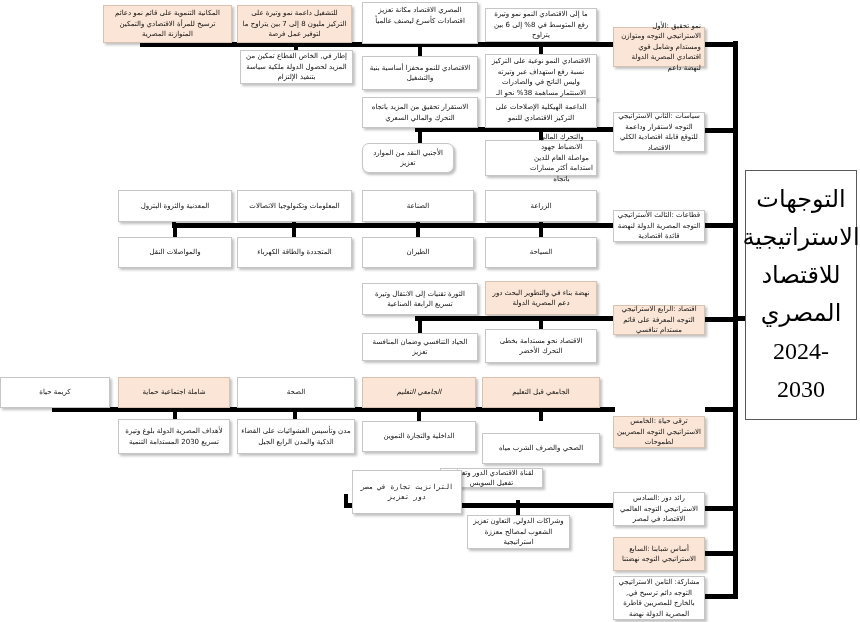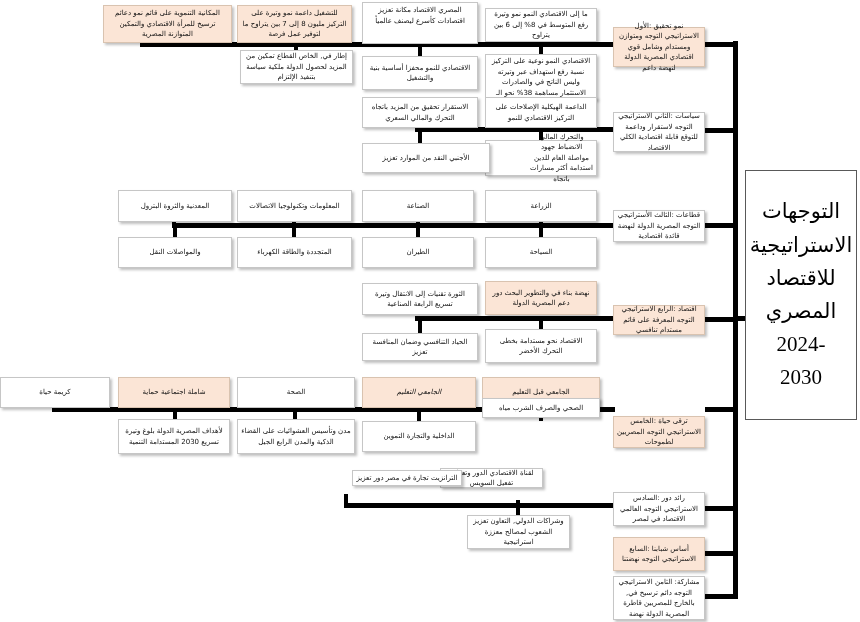--- a/index.html
+++ b/index.html
@@ -14,21 +14,21 @@
     font-size:7px;line-height:1.5;color:#111;padding:2px 3px;box-sizing:border-box;
     direction:rtl;
   }
   .box.pink{background:#fbe5d6;border-color:#d9c3b0;}
   .box.top-align{align-items:flex-start;}
   .conn{position:absolute;background:#000;}
   .root-box{
     position:absolute;background:#fff;border:1.3px solid #595959;box-shadow:none;
     display:flex;flex-direction:column;align-items:center;justify-content:center;
     font-family:"Liberation Serif","DejaVu Serif","DejaVu Sans",serif;
-    font-size:21px;line-height:1.58;color:#000;text-align:center;direction:rtl;
+    font-size:24px;line-height:1.58;color:#000;text-align:center;direction:rtl;
     box-sizing:border-box;
   }
 </style>
 </head>
 <body>
 
 <div id="canvas">
     <div class="conn" style="left: 733px; top: 41px; width: 5px; height: 558px;"></div>
     <div class="conn" style="left: 738px; top: 316px; width: 7px; height: 5px;"></div>
     <div class="conn" style="left: 140px; top: 42px; width: 475px; height: 5px;"></div>
@@ -61,62 +61,62 @@
     <div class="conn" style="left: 417px; top: 412px; width: 4px; height: 9px;"></div>
     <div class="conn" style="left: 293px; top: 412px; width: 4px; height: 7px;"></div>
     <div class="conn" style="left: 173px; top: 412px; width: 4px; height: 7px;"></div>
     <div class="conn" style="left: 344px; top: 503px; width: 271px; height: 5px;"></div>
     <div class="conn" style="left: 705px; top: 506px; width: 28px; height: 5px;"></div>
     <div class="conn" style="left: 344px; top: 494px; width: 4px; height: 9px;"></div>
     <div class="conn" style="left: 516px; top: 500px; width: 4px; height: 3px;"></div>
     <div class="conn" style="left: 516px; top: 508px; width: 4px; height: 7px;"></div>
     <div class="conn" style="left: 705px; top: 551px; width: 28px; height: 5px;"></div>
     <div class="conn" style="left: 705px; top: 594px; width: 28px; height: 5px;"></div>
-    <div class="box pink" style="left: 613px; top: 27px; width: 92px; height: 40px;">نمو تحقيق :الأول الاستراتيجي التوجه ومتوازن ومستدام وشامل قوي اقتصادي المصرية الدولة لنهضة داعم</div>
+    <div class="box pink" style="left: 613px; top: 27px; width: 92px; height: 40px; text-align: right;">نمو تحقيق :الأول الاستراتيجي التوجه ومتوازن ومستدام وشامل قوي اقتصادي المصرية الدولة لنهضة داعم</div>
     <div class="box" style="left: 613px; top: 112px; width: 92px; height: 40px;">سياسات :الثاني الاستراتيجي التوجه لاستقرار وداعمة للتوقع قابلة اقتصادية الكلي الاقتصاد</div>
     <div class="box" style="left: 613px; top: 210px; width: 92px; height: 32px;">قطاعات :الثالث الأستراتيجي التوجه المصرية الدولة لنهضة قائدة اقتصادية</div>
     <div class="box pink" style="left: 613px; top: 305px; width: 92px; height: 30px;">اقتصاد :الرابع الاستراتيجي التوجه المعرفة على قائم مستدام تنافسي</div>
     <div class="box pink" style="left: 613px; top: 416px; width: 92px; height: 32px;">ترقى حياة :الخامس الاستراتيجي التوجه المصريين لطموحات</div>
     <div class="box" style="left: 613px; top: 492px; width: 92px; height: 34px;">رائد دور :السادس الاستراتيجي التوجه العالمي الاقتصاد في لمصر</div>
     <div class="box pink" style="left: 613px; top: 537px; width: 92px; height: 34px;">أساس شبابنا :السابع الاستراتيجي التوجه نهضتنا</div>
     <div class="box" style="left: 613px; top: 576px; width: 92px; height: 44px;">مشاركة: الثامن الاستراتيجي التوجه دائم ترسيخ في, بالخارج للمصريين قاطرة المصرية الدولة نهضة</div>
     <div class="box pink" style="left: 103px; top: 5px; width: 129px; height: 38px;">المكانية التنموية على قائم نمو دعائم ترسيخ للمرأة الاقتصادي والتمكين المتوازنة المصرية</div>
     <div class="box pink" style="left: 237px; top: 5px; width: 115px; height: 38px;">للتشغيل داعمة نمو وتيرة على التركيز مليون 8 إلى 7 بين يتراوح ما لتوفير عمل فرصة</div>
     <div class="box top-align" style="left: 362px; top: 2px; width: 116px; height: 42px;">المصري الاقتصاد مكانة تعزيز اقتصادات كأسرع ليصنف عالمياً</div>
     <div class="box" style="left: 485px; top: 8px; width: 112px; height: 34px;">ما إلى الاقتصادي النمو نمو وتيرة رفع المتوسط في 8% إلى 6 بين يتراوح</div>
     <div class="box" style="left: 485px; top: 54px; width: 112px; height: 46px;">الاقتصادي النمو نوعية على التركيز نسبة رفع استهداف عبر وتيرته وليس الناتج في والصادرات الاستثمار مساهمة 38% نحو الـ</div>
     <div class="box" style="left: 362px; top: 56px; width: 116px; height: 34px;">الاقتصادي للنمو محفزا أساسية بنية والتشغيل</div>
     <div class="box" style="left: 240px; top: 50px; width: 113px; height: 34px;">إطار في, الخاص القطاع تمكين من المزيد لحصول الدولة ملكية سياسة بتنفيذ الإلتزام</div>
     <div class="box" style="left: 485px; top: 97px; width: 112px; height: 31px;">الداعمة الهيكلية الإصلاحات على التركيز الاقتصادي للنمو</div>
     <div class="box" style="left: 362px; top: 97px; width: 116px; height: 31px;">الاستقرار تحقيق من المزيد باتجاه التحرك والمالي السعري</div>
     <div class="box" style="left: 485px; top: 140px; width: 112px; height: 36px; padding-left: 44px;">والتحرك المالي الانضباط جهود مواصلة العام للدين استدامة أكثر مسارات باتجاه</div>
-    <div class="box" style="left: 362px; top: 143px; width: 128px; height: 30px;">الأجنبي النقد من الموارد تعزيز</div>
+    <div class="box" style="left: 362px; top: 143px; width: 92px; height: 30px; border-radius: 7px;">الأجنبي النقد من الموارد تعزيز</div>
     <div class="box" style="left: 485px; top: 190px; width: 112px; height: 32px;">الزراعة</div>
     <div class="box" style="left: 362px; top: 190px; width: 112px; height: 32px;">الصناعة</div>
     <div class="box" style="left: 237px; top: 190px; width: 115px; height: 32px;">المعلومات وتكنولوجيا الاتصالات</div>
     <div class="box" style="left: 118px; top: 190px; width: 114px; height: 32px;">المعدنية والثروة البترول</div>
     <div class="box" style="left: 485px; top: 237px; width: 112px; height: 31px;">السياحة</div>
     <div class="box" style="left: 362px; top: 237px; width: 112px; height: 31px;">الطيران</div>
     <div class="box" style="left: 237px; top: 237px; width: 115px; height: 31px;">المتجددة والطاقة الكهرباء</div>
     <div class="box" style="left: 118px; top: 237px; width: 114px; height: 31px;">والمواصلات النقل</div>
     <div class="box pink" style="left: 485px; top: 281px; width: 112px; height: 34px;">نهضة بناء في والتطوير البحث دور دعم المصرية الدولة</div>
     <div class="box" style="left: 362px; top: 283px; width: 116px; height: 32px;">الثورة تقنيات إلى الانتقال وتيرة تسريع الرابعة الصناعية</div>
     <div class="box" style="left: 485px; top: 329px; width: 112px; height: 34px;">الاقتصاد نحو مستدامة بخطى التحرك الأخضر</div>
     <div class="box" style="left: 362px; top: 333px; width: 116px; height: 28px;">الحياد التنافسي وضمان المنافسة تعزيز</div>
     <div class="box pink" style="left: 482px; top: 377px; width: 118px; height: 31px;">الجامعي قبل التعليم</div>
     <div class="box pink" style="left: 362px; top: 377px; width: 114px; height: 31px; font-style: italic;">الجامعي التعليم</div>
     <div class="box" style="left: 237px; top: 377px; width: 118px; height: 31px;">الصحة</div>
     <div class="box pink" style="left: 118px; top: 377px; width: 112px; height: 31px;">شاملة اجتماعية حماية</div>
     <div class="box" style="left: 0px; top: 377px; width: 110px; height: 31px;">كريمة حياة</div>
-    <div class="box" style="left: 482px; top: 398px; width: 118px; height: 20px;">الصحي والصرف الشرب مياه</div>
+    <div class="box" style="left: 482px; top: 433px; width: 118px; height: 31px;">الصحي والصرف الشرب مياه</div>
     <div class="box" style="left: 362px; top: 421px; width: 114px; height: 31px;">الداخلية والتجارة التموين</div>
     <div class="box" style="left: 237px; top: 419px; width: 118px; height: 35px;">مدن وتأسيس العشوائيات على القضاء الذكية والمدن الرابع الجيل</div>
     <div class="box" style="left: 118px; top: 419px; width: 112px; height: 35px;">لأهداف المصرية الدولة بلوغ وتيرة تسريع 2030 المستدامة التنمية</div>
     <div class="box" style="left: 440px; top: 468px; width: 103px; height: 20px;">لقناة الاقتصادي الدور وتعظيم تفعيل السويس</div>
-    <div class="box" style="left: 352px; top: 470px; width: 110px; height: 16px;">الترانزيت تجارة في مصر دور تعزيز</div>
+    <div class="box" style="left: 352px; top: 470px; width: 110px; height: 44px; font-family: Liberation Mono, monospace;">الترانزيت تجارة في مصر دور تعزيز</div>
     <div class="box" style="left: 467px; top: 515px; width: 103px; height: 34px;">وشراكات الدولي, التعاون تعزيز الشعوب لمصالح معززة استراتيجية</div>
     <div class="root-box" style="left: 745px; top: 170px; width: 112px; height: 250px;">
       <div dir="auto">التوجهات</div>
       <div dir="auto">الاستراتيجية</div>
       <div dir="auto">للاقتصاد</div>
       <div dir="auto">المصري</div>
       <div dir="auto">2024-</div>
       <div dir="auto">2030</div>
     </div>
   </div>

